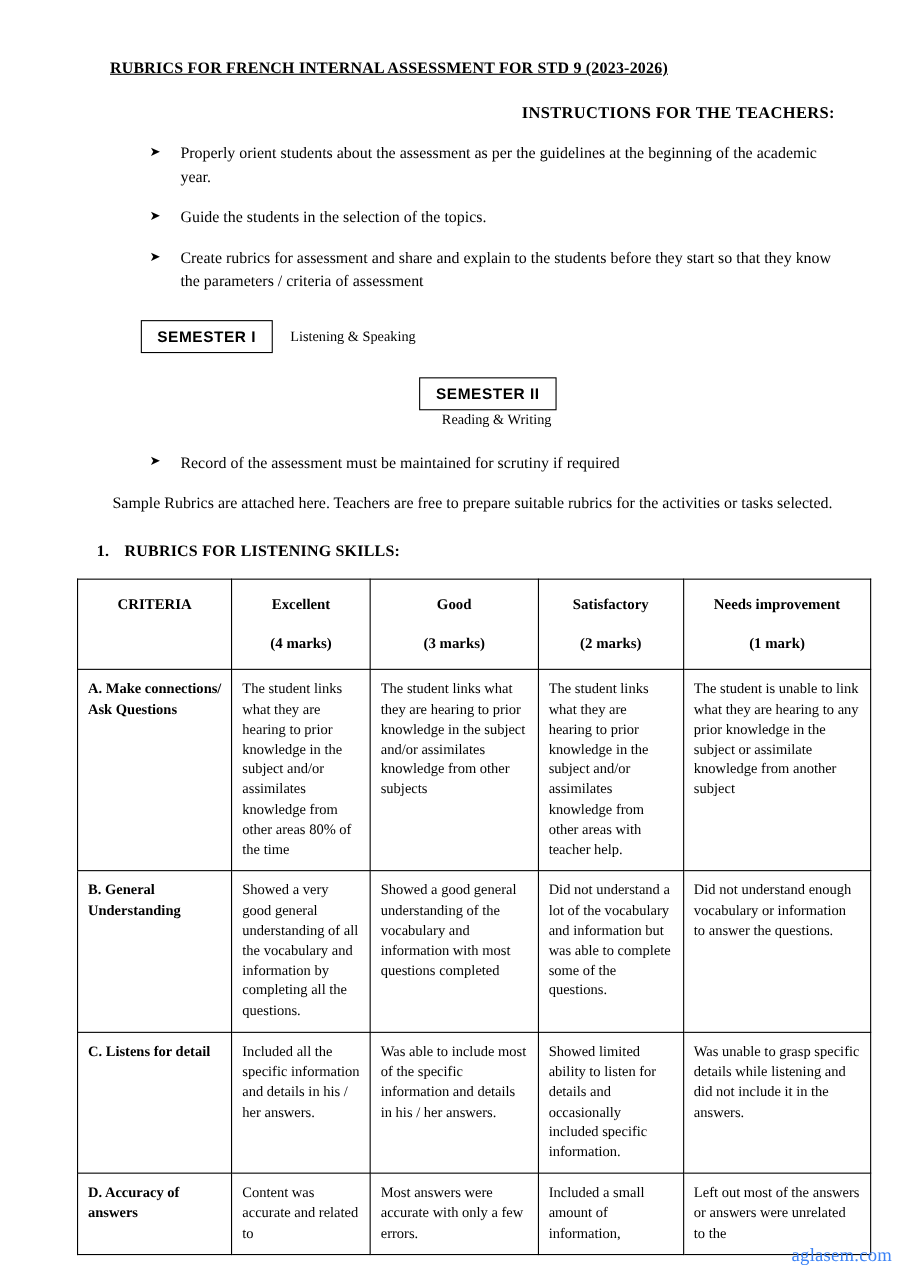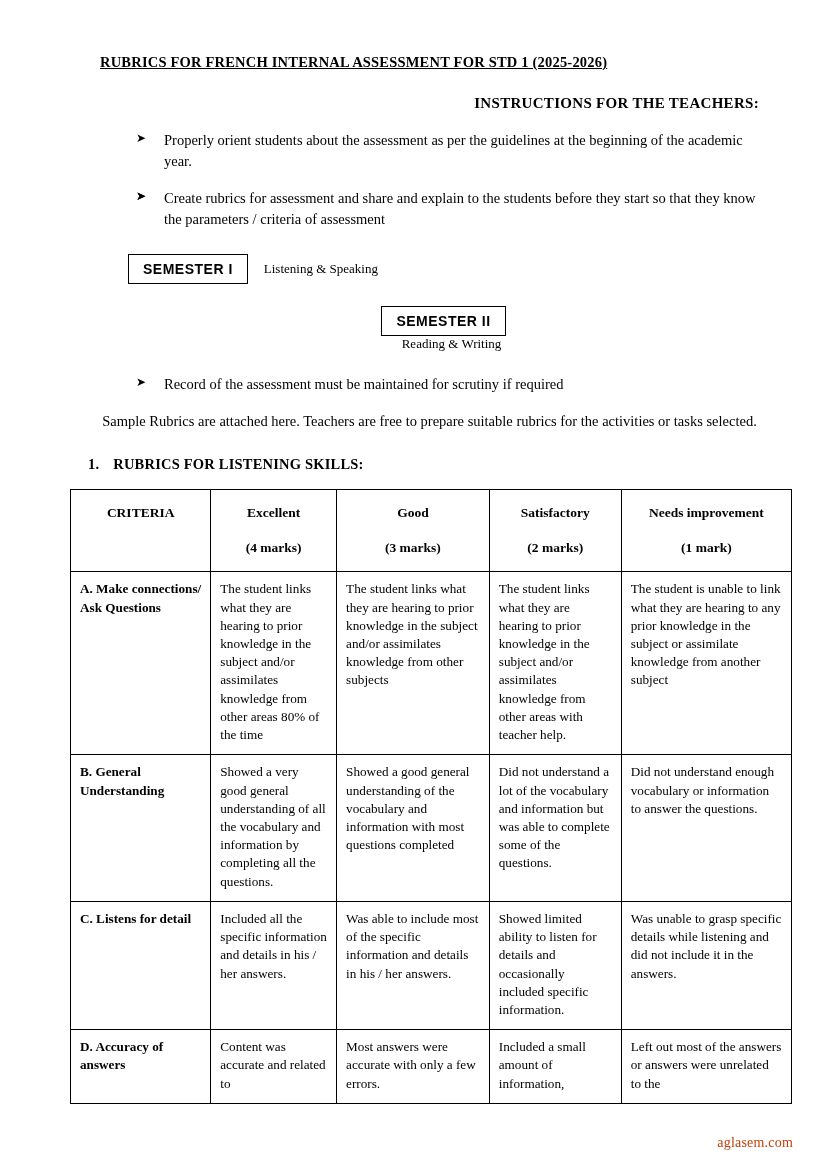--- a/index.html
+++ b/index.html
@@ -132,44 +132,45 @@
     font-size: 13.4px;
   }
   .col-crit { width: 136px; }
   .col-a { width: 122px; }
   .col-b { width: 148px; }
   .col-c { width: 128px; }
   .col-d { width: 165px; }
 
   .watermark {
     position: absolute;
-    right: 34px;
+    right: 16px;
     bottom: 18px;
-    font-size: 14px;
-    color: #c2410c;
+    font-size: 17px;
+    color: #3b82f6;
     font-family: "Liberation Serif", serif;
     letter-spacing: 0.2px;
   }
 </style>
 </head>
 <body>
 
 <div class="page">
 
-  <div class="doc-title">RUBRICS  FOR  FRENCH  INTERNAL  ASSESSMENT  FOR  STD 1 (2025-2026)</div>
+  <div class="doc-title">RUBRICS  FOR  FRENCH  INTERNAL  ASSESSMENT  FOR  STD 9 (2023-2026)</div>
 
   <div class="instructions-heading">INSTRUCTIONS FOR THE TEACHERS:</div>
 
   <ul class="bullet-list">
     <li class="bullet-item">
       <span class="arrow">➤</span>
       <span>Properly orient students about the assessment as per the guidelines at the beginning of the academic year.</span>
     </li>
     <li class="bullet-item">
       <span class="arrow">➤</span>
+      <span>Guide the students in the selection of the topics.</span>
     </li>
     <li class="bullet-item">
       <span class="arrow">➤</span>
       <span>Create rubrics for assessment and </span><b>share and explain to the students before they start</b><span> so that they know the parameters / criteria of assessment</span>
     </li>
   </ul>
 
   <div class="sem-row first">
     <div class="sem-box">SEMESTER  I</div>
     <div class="sem-label">Listening &amp; Speaking</div>

